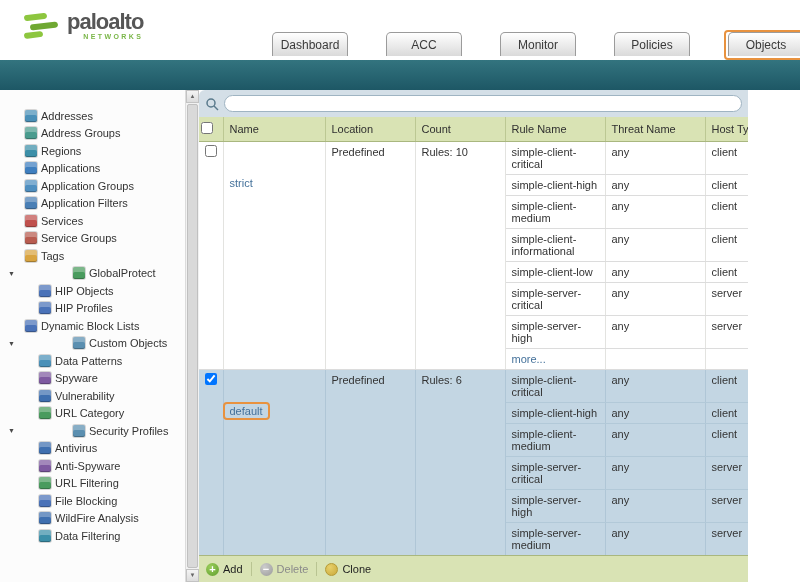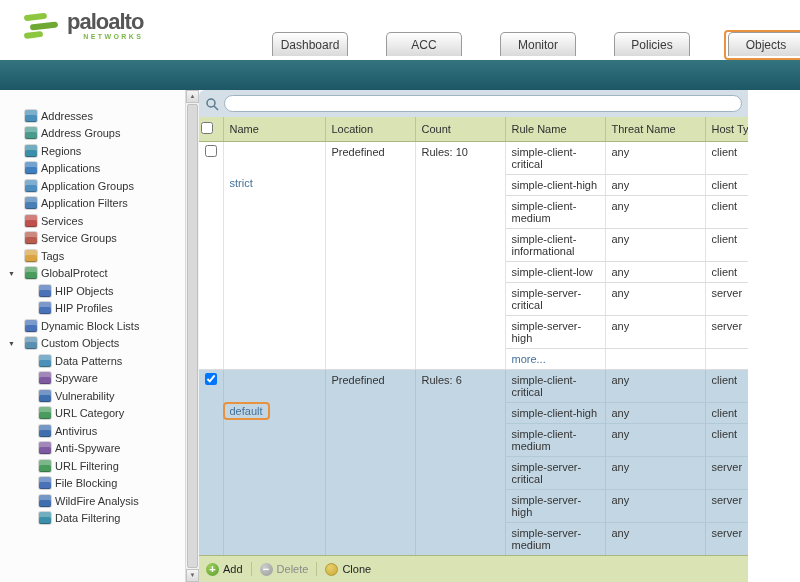--- a/index.html
+++ b/index.html
@@ -34,21 +34,21 @@
   .tab .annot { inset: -3px -5px -4px -5px; }
 
   
   .teal-band { position: absolute; left: 0; top: 60px; width: 800px; height: 30px;
     background: linear-gradient(#33747f, #1d5765); }
 
   
   .sidebar { position: absolute; left: 0; top: 90px; width: 185px; height: 492px; background: #fcfcfc; overflow: hidden; }
   .nav { padding-top: 17px; }
   .nav-item { height: 17.5px; display: flex; align-items: center; padding-left: 22px; white-space: nowrap; cursor: pointer; }
-  .nav-item.parent { padding-left: 8px; }
+  .nav-item.parent { padding-left: 8px; gap: 48px; }
   .nav-item.indent { padding-left: 36px; }
   .expander { width: 14px; font-size: 7px; color: #4a4a4a; flex: none; }
   .nav-body { position: relative; display: inline-flex; align-items: center; gap: 4px; padding: 1px 3px; }
   .nav-body .annot { inset: -2px -3px; }
   .nav-icon { width: 12px; height: 12px; border-radius: 2px; flex: none;
     box-shadow: inset 0 5px rgba(255,255,255,0.28), inset 0 -1px rgba(0,0,0,0.25), 0 0 0 1px rgba(0,0,0,0.15); }
   .nav-label { font-size: 11px; color: #333; }
 
   .scrollbar { position: absolute; left: 185px; top: 90px; width: 14px; height: 492px;
     background: #f2f2f2; border-left: 1px solid #dcdcdc; }
@@ -224,20 +224,27 @@
           <span class="nav-icon" style="background: rgb(63, 111, 175);"></span>
           <span class="nav-label">Vulnerability</span>
         </span>
       </div>
       <div class="nav-item indent">
         <span class="nav-body">
           <span class="nav-icon" style="background: rgb(74, 155, 94);"></span>
           <span class="nav-label">URL Category</span>
         </span>
       </div>
+      <div class="nav-item parent">
+        <span class="expander">▼</span>
+        <span class="nav-body">
+          <span class="nav-icon" style="background: rgb(91, 143, 176);"></span>
+          <span class="nav-label">Security Profiles</span>
+        </span>
+      </div>
       <div class="nav-item indent">
         <span class="nav-body">
           <span class="nav-icon" style="background: rgb(63, 111, 175);"></span>
           <span class="nav-label">Antivirus</span>
         </span>
       </div>
       <div class="nav-item indent">
         <span class="nav-body">
           <span class="nav-icon" style="background: rgb(126, 90, 160);"></span>
           <span class="nav-label">Anti-Spyware</span>

